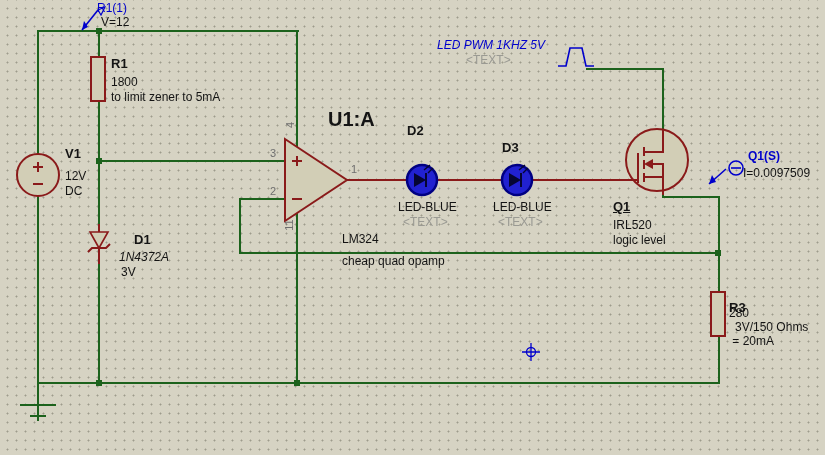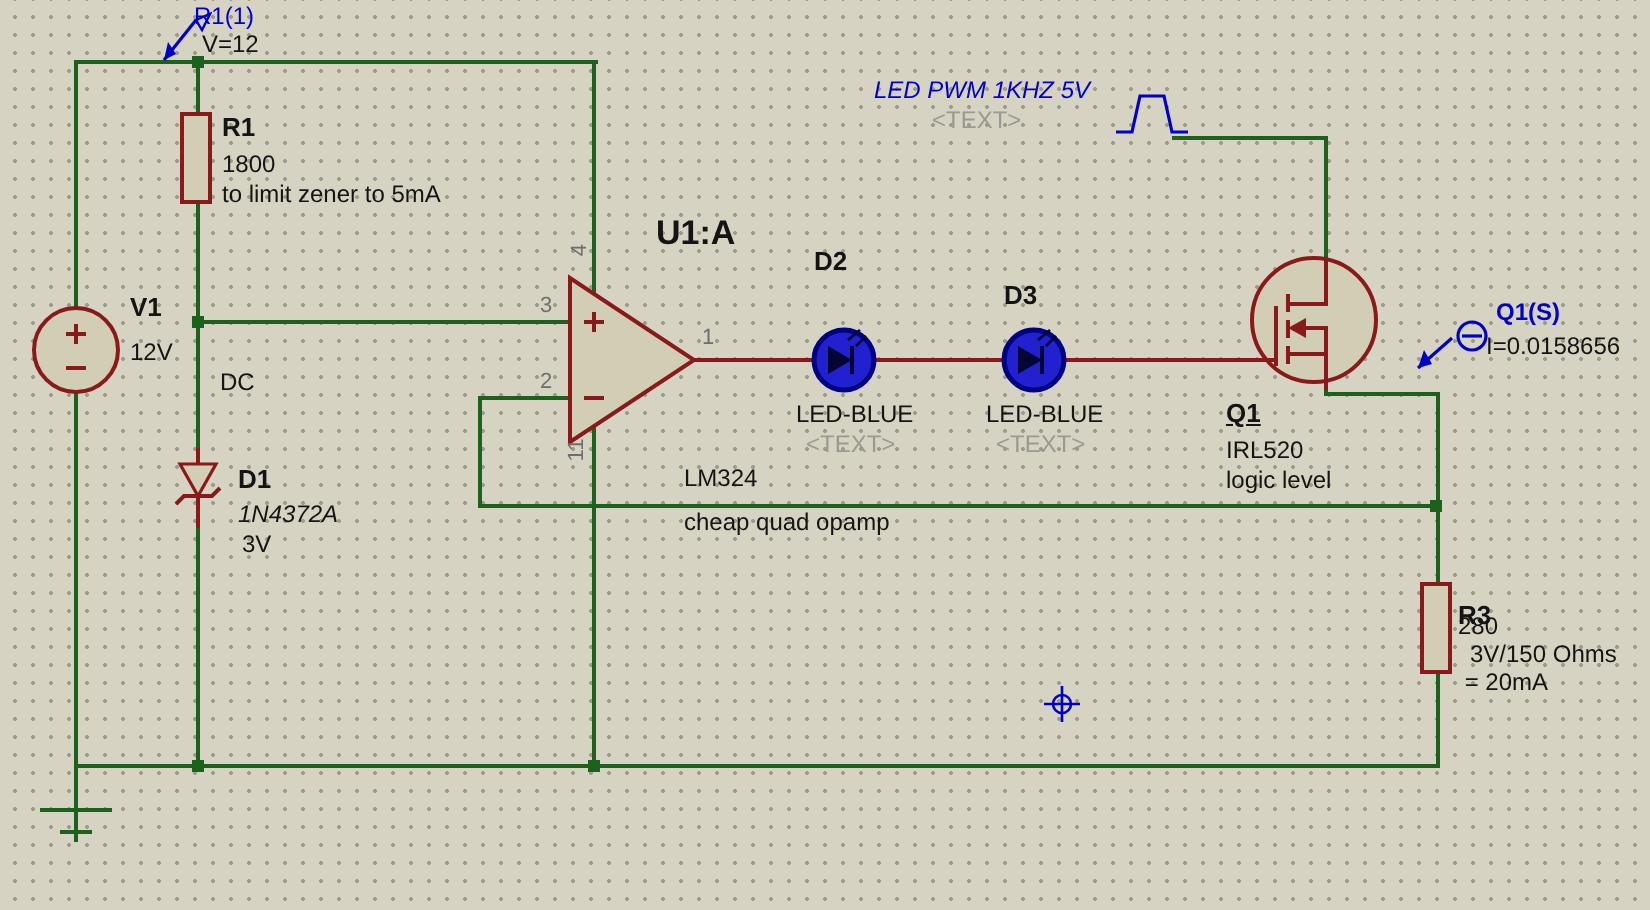--- a/index.html
+++ b/index.html
@@ -10,21 +10,21 @@
     background-size:9px 9px;background-position:3px 4px;
     font-family:"Liberation Sans",sans-serif;
   }
   .wire{position:absolute;background:#1c621c;z-index:1;}
   .wire.red{background:#8a1a1a;}
   .jdot{position:absolute;width:6px;height:6px;background:#1c621c;z-index:3;}
   .comp{position:absolute;z-index:2;}
   .rect-comp{position:absolute;z-index:2;border:2px solid #8a1a1a;background:#d2ceb6;}
   .lbl{position:absolute;z-index:4;font-size:12px;color:#141414;white-space:pre;line-height:1.1;}
   .lbl.bold{font-weight:bold;font-size:13px;}
-  .lbl.big{font-size:17px;}
+  .lbl.big{font-size:20px;}
   .lbl.blue{color:#0000cc;}
   .lbl.gray{color:#9a9a93;}
   .pin-num{position:absolute;z-index:4;font-size:11px;color:#6e6e6e;white-space:pre;}
   .rot{transform:rotate(-90deg);transform-origin:center;}
 </style>
 </head>
 <body>
 
 <div class="canvas">
 
@@ -132,23 +132,23 @@
 
   <div class="lbl blue" style="left:97px;top:2px;">R1(1)</div>
   <div class="lbl" style="left:101px;top:16px;">V=12</div>
 
   <div class="lbl bold" style="left:111px;top:57px;">R1</div>
   <div class="lbl" style="left:111px;top:76px;">1800</div>
   <div class="lbl" style="left:111px;top:91px;">to limit zener to 5mA</div>
 
   <div class="lbl bold" style="left:65px;top:147px;">V1</div>
   <div class="lbl" style="left:65px;top:170px;">12V</div>
-  <div class="lbl" style="left:65px;top:185px;margin-left:45px;">DC</div>
+  <div class="lbl" style="left:65px;top:185px;">DC</div>
 
-  <div class="lbl bold" style="left:119px;top:233px;">D1</div>
+  <div class="lbl bold" style="left:134px;top:233px;">D1</div>
   <div class="lbl" style="left:119px;top:251px;font-style:italic;">1N4372A</div>
   <div class="lbl" style="left:121px;top:266px;">3V</div>
 
   <div class="lbl bold big" style="left:328px;top:108px;">U1:A</div>
   <div class="lbl" style="left:342px;top:233px;">LM324</div>
   <div class="lbl" style="left:342px;top:255px;">cheap quad opamp</div>
 
   <div class="pin-num" style="left:270px;top:147px;">3</div>
   <div class="pin-num" style="left:270px;top:185px;">2</div>
   <div class="pin-num" style="left:351px;top:163px;">1</div>
@@ -164,20 +164,20 @@
   <div class="lbl gray" style="left:498px;top:216px;">&lt;TEXT&gt;</div>
 
   <div class="lbl blue" style="left:437px;top:39px;font-style:italic;">LED PWM 1KHZ 5V</div>
   <div class="lbl gray" style="left:466px;top:54px;">&lt;TEXT&gt;</div>
 
   <div class="lbl bold" style="left:613px;top:200px;text-decoration:underline;">Q1</div>
   <div class="lbl" style="left:613px;top:219px;">IRL520</div>
   <div class="lbl" style="left:613px;top:234px;">logic level</div>
 
   <div class="lbl blue" style="left:748px;top:150px;font-weight:bold;">Q1(S)</div>
-  <div class="lbl" style="left:743px;top:167px;">I=0.0158656</div>
+  <div class="lbl" style="left:743px;top:167px;">I=0.0097509</div>
 
   <div class="lbl bold" style="left:729px;top:289px;margin-top:12px;">R3</div>
   <div class="lbl" style="left:729px;top:307px;">280</div>
   <div class="lbl" style="left:735px;top:321px;">3V/150 Ohms</div>
   <div class="lbl" style="left:729px;top:335px;"> = 20mA</div>
 
 </div>
 
 </body></html>

